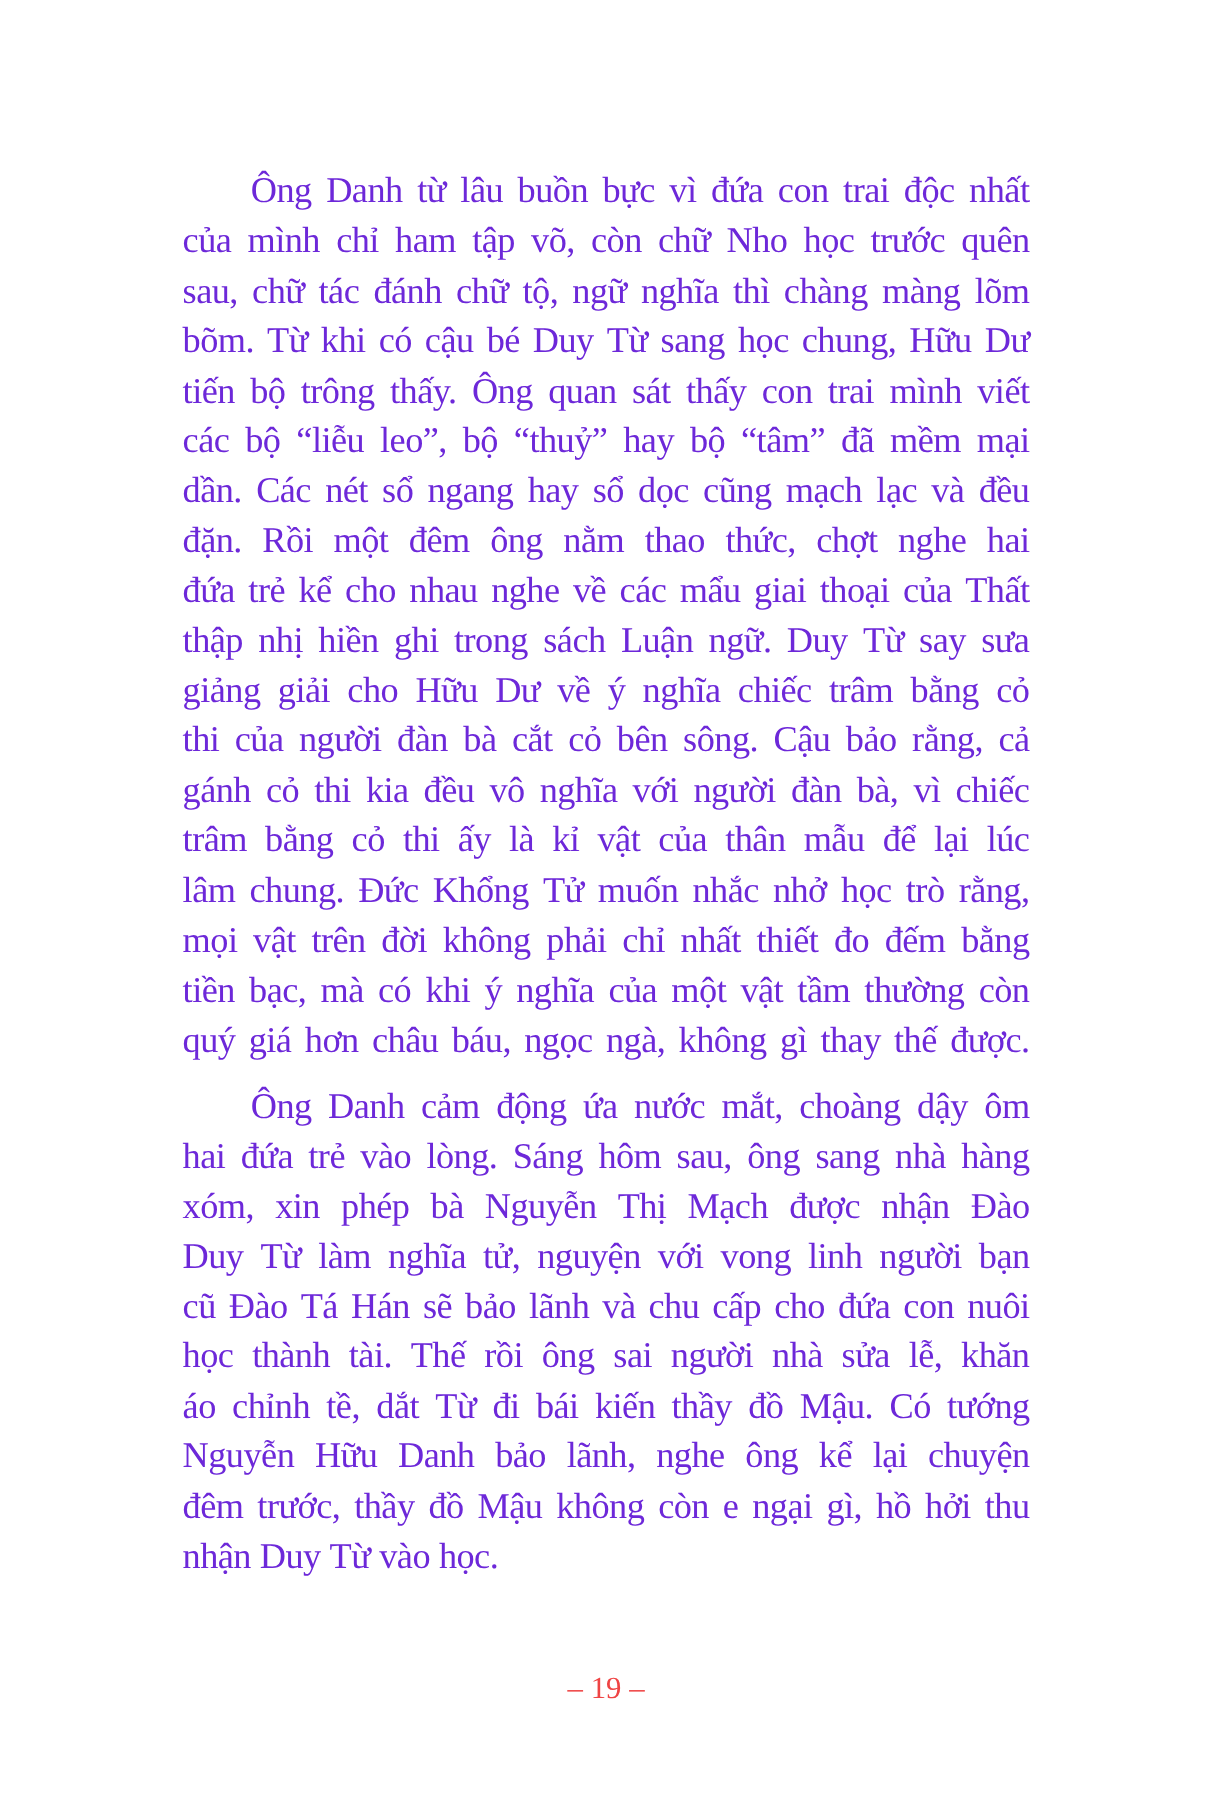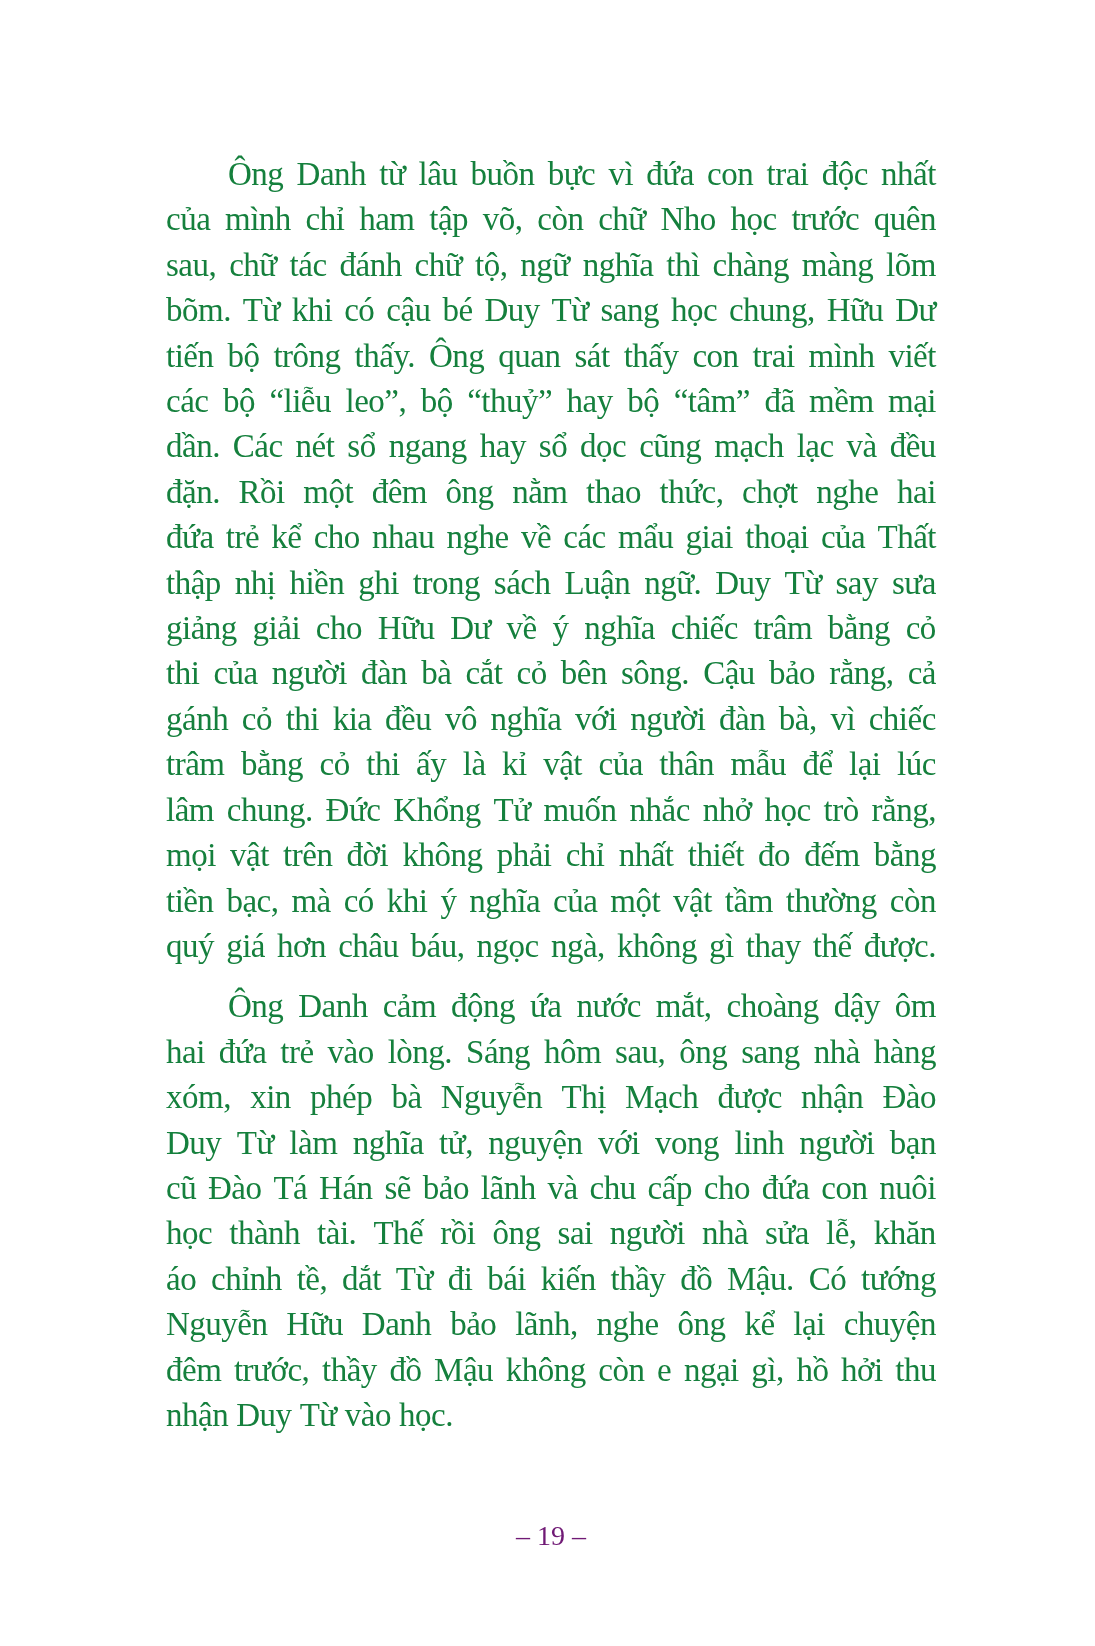--- a/index.html
+++ b/index.html
@@ -9,21 +9,21 @@
     height: 1646px;
     background: #ffffff;
     overflow: hidden;
     font-family: "Liberation Serif", "DejaVu Serif", serif;
   }
   .textblock {
     position: absolute;
     left: 166px;
     top: 152px;
     width: 770px;
-    color: #15803d;
+    color: #6d28d9;
     font-size: 33px;
     letter-spacing: -0.5px;
   }
   .paragraph + .paragraph { margin-top: 15px; }
   .line {
     display: flex;
     justify-content: space-between;
     align-items: baseline;
     height: 45.42px;
     line-height: 45.42px;
@@ -35,21 +35,21 @@
     column-gap: 0.245em;
   }
   .word { display: inline-block; }
   .it { }
   .footer {
     position: absolute;
     left: 166px;
     top: 1516px;
     width: 770px;
     text-align: center;
-    color: #701a75;
+    color: #ef4444;
     font-size: 28px;
     line-height: 40px;
   }
 </style>
 </head>
 <body>
 
 <div class="page">
   <div class="textblock">
       <div class="paragraph">

